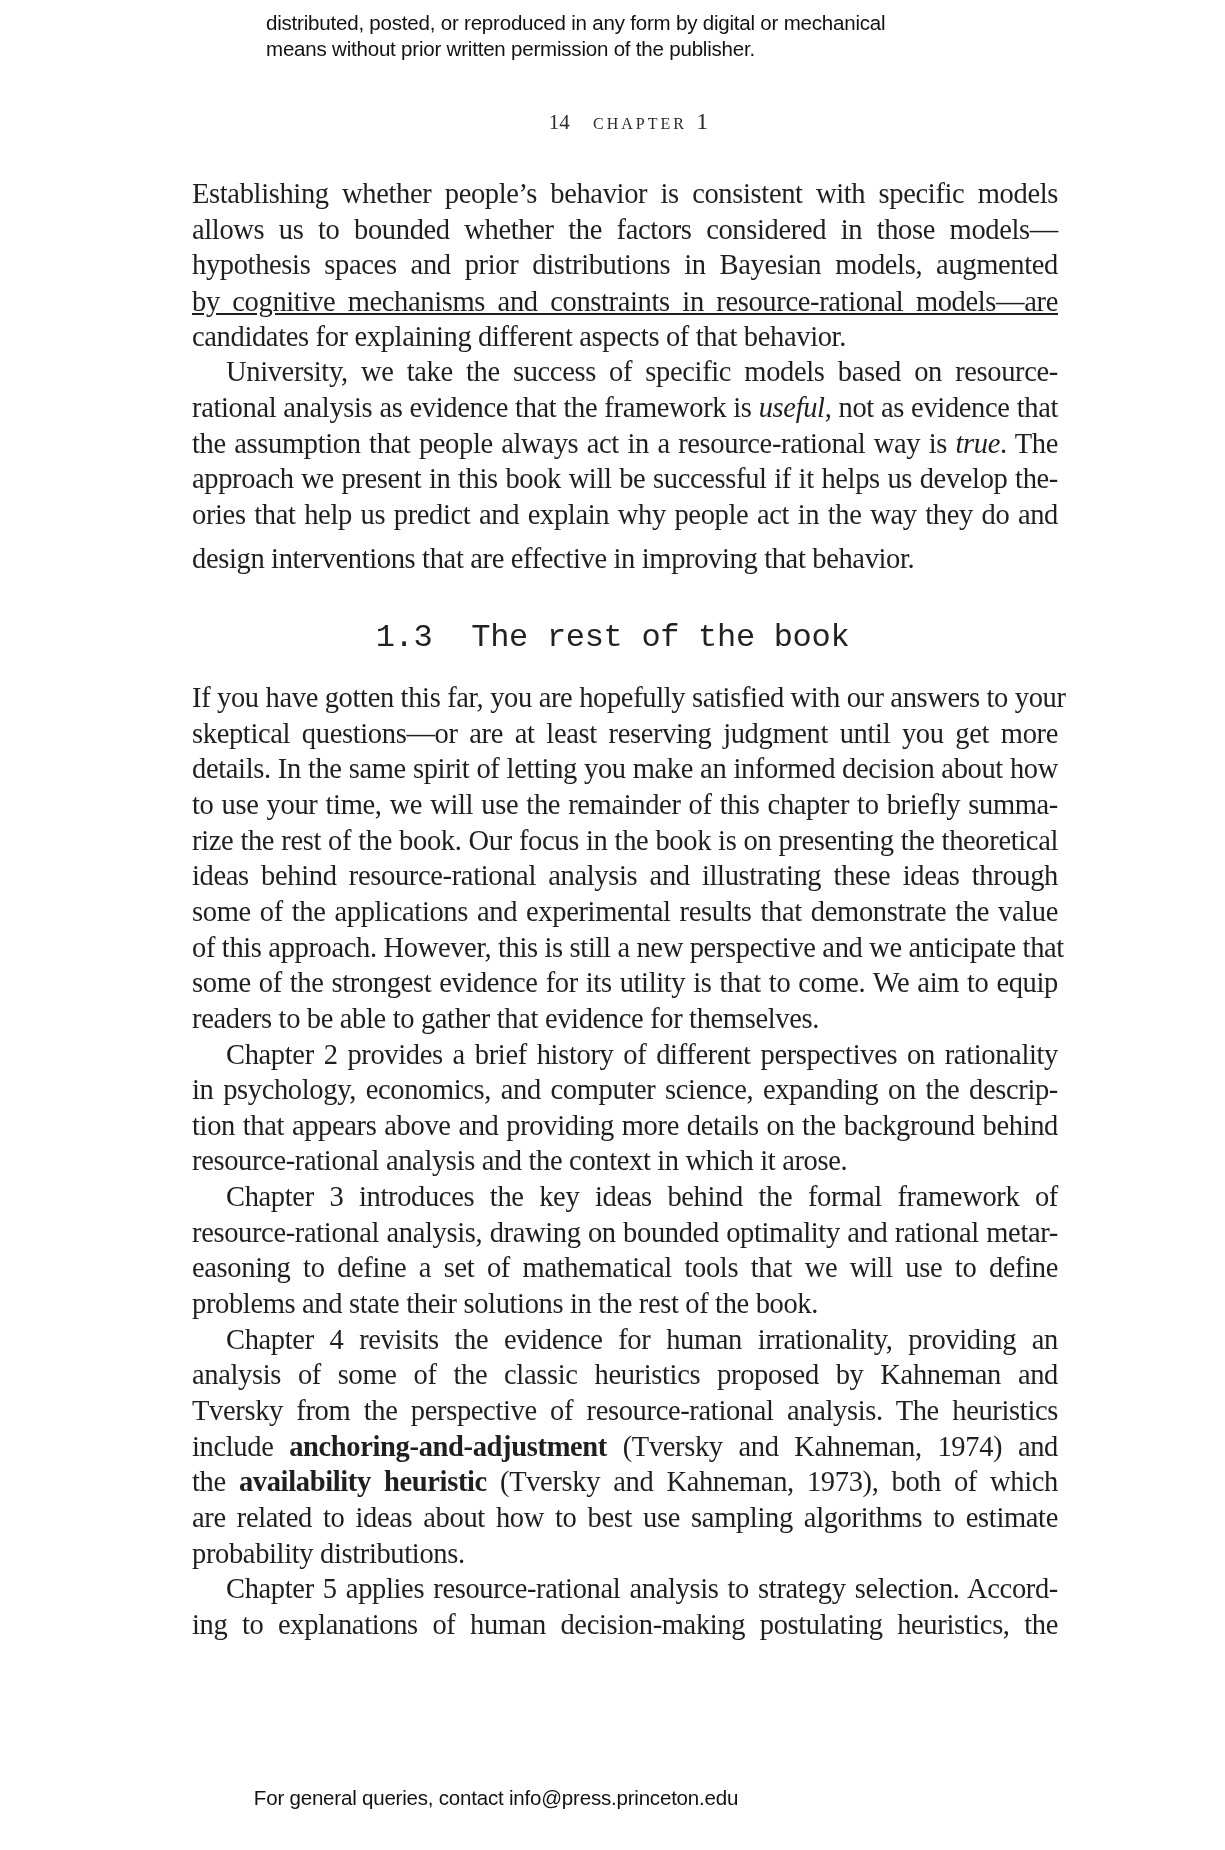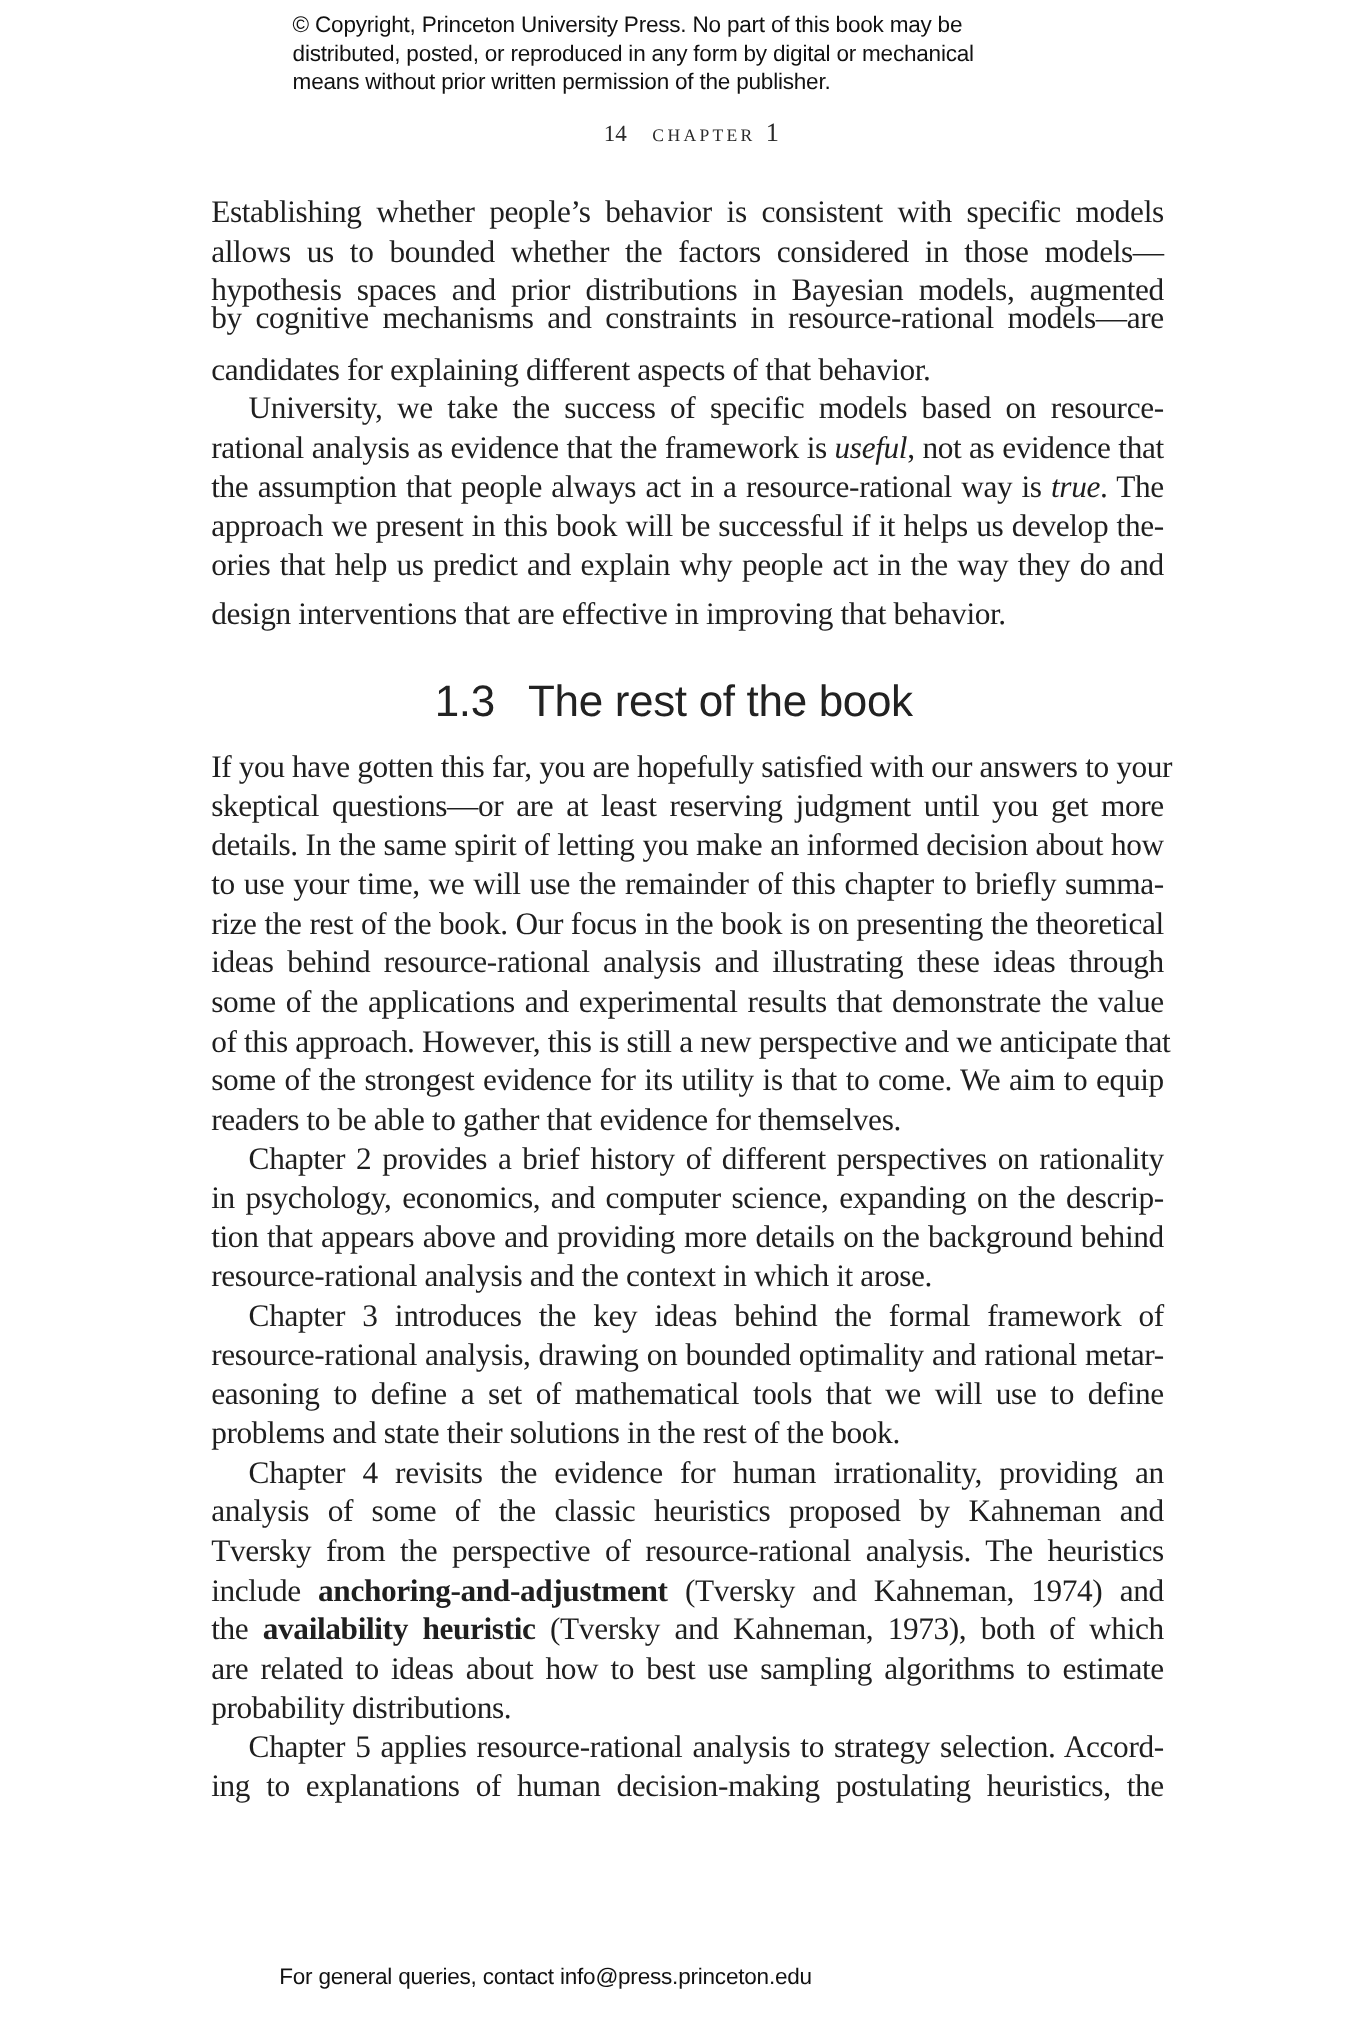--- a/index.html
+++ b/index.html
@@ -76,22 +76,22 @@
     }
     .line i { font-style: italic; }
     .line b { font-weight: bold; }
 
     .section-heading {
       position: absolute;
       left: 0;
       width: 1225px;
       top: 618px;
       text-align: center;
-      font-family: Liberation Sans, sans-serif;
-      font-size: 40px;
+      font-family: Liberation Mono, monospace;
+      font-size: 32px;
       line-height: 40px;
       color: #222222;
       letter-spacing: -0.3px;
     }
     .section-heading .sec-num { margin-right: 20px; }
 
     .footer {
       position: absolute;
       left: 0;
       width: 992px;
@@ -101,37 +101,36 @@
       font-size: 20.5px;
       line-height: 26px;
       color: #111111;
       letter-spacing: -0.2px;
     }
   </style>
 </head>
 <body>
 
 <div class="copyright">
-  <span class="cline">© Copyright, Princeton University Press. No part of this book may be</span>
   <span class="cline">distributed, posted, or reproduced in any form by digital or mechanical</span>
   <span class="cline">means without prior written permission of the publisher.</span>
 </div>
 
 <div class="running-head">
   <span class="page-num">14</span>
   <span class="chapter-label">Chapter</span>
   <span class="chapter-num">1</span>
 </div>
 
 <div class="body-text" id="body-top">
     <div>
       <div class="line" style="top: 176px;"><span>Establishing whether people’s behavior is consistent with specific models</span></div>
       <div class="line" style="top: 211.65px;"><span>allows us to bounded whether the factors considered in those models—</span></div>
       <div class="line" style="top: 247.3px;"><span>hypothesis spaces and prior distributions in Bayesian models, augmented</span></div>
-      <div class="line" style="top: 272px;"><span>by cognitive mechanisms and constraints in resource-rational models—are</span></div>
+      <div class="line" style="top: 284px; text-decoration: underline;"><span>by cognitive mechanisms and constraints in resource-rational models—are</span></div>
       <div class="line last" style="top: 318.6px;"><span>candidates for explaining different aspects of that behavior.</span></div>
     </div>
     <div>
       <div class="line indent" style="top: 354.25px;"><span>University, we take the success of specific models based on resource-</span></div>
       <div class="line" style="top: 389.9px;"><span>rational analysis as evidence that the framework is </span><i>useful</i><span>, not as evidence that</span></div>
       <div class="line" style="top: 425.55px;"><span>the assumption that people always act in a resource-rational way is </span><i>true</i><span>. The</span></div>
       <div class="line" style="top: 461.2px;"><span>approach we present in this book will be successful if it helps us develop the-</span></div>
       <div class="line" style="top: 496.85px;"><span>ories that help us predict and explain why people act in the way they do and</span></div>
       <div class="line last" style="top: 541px;"><span>design interventions that are effective in improving that behavior.</span></div>
     </div>

